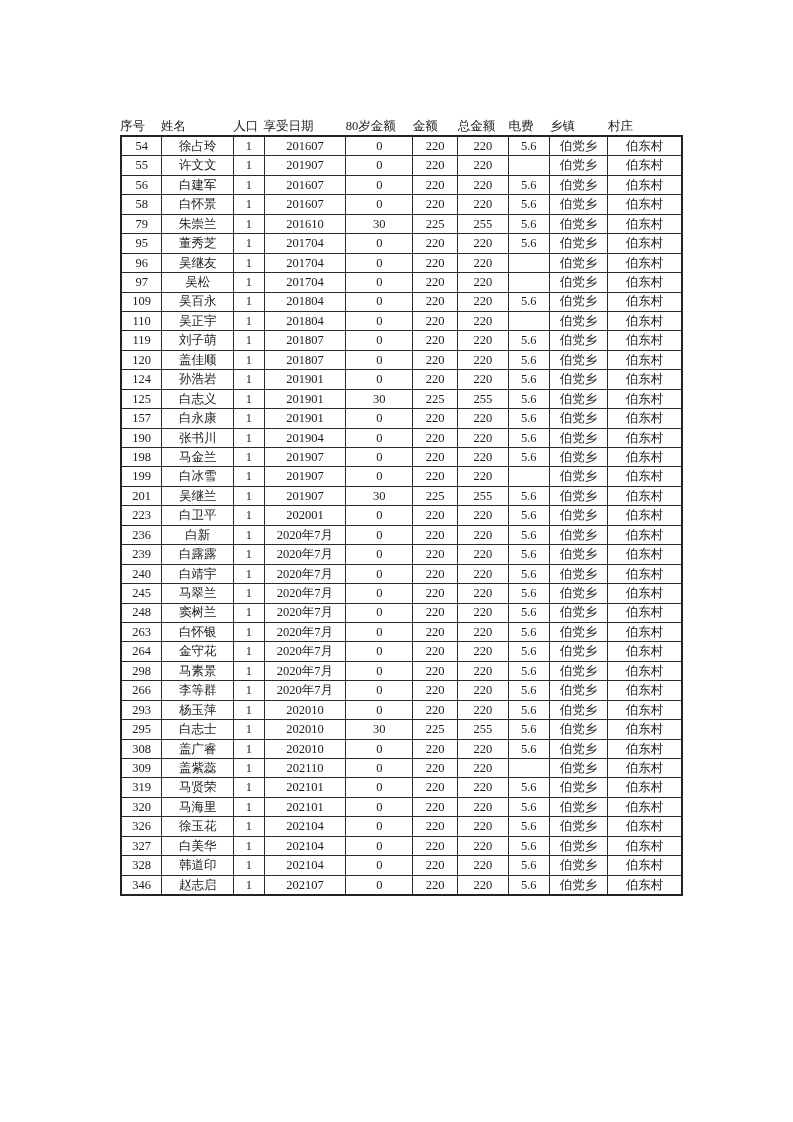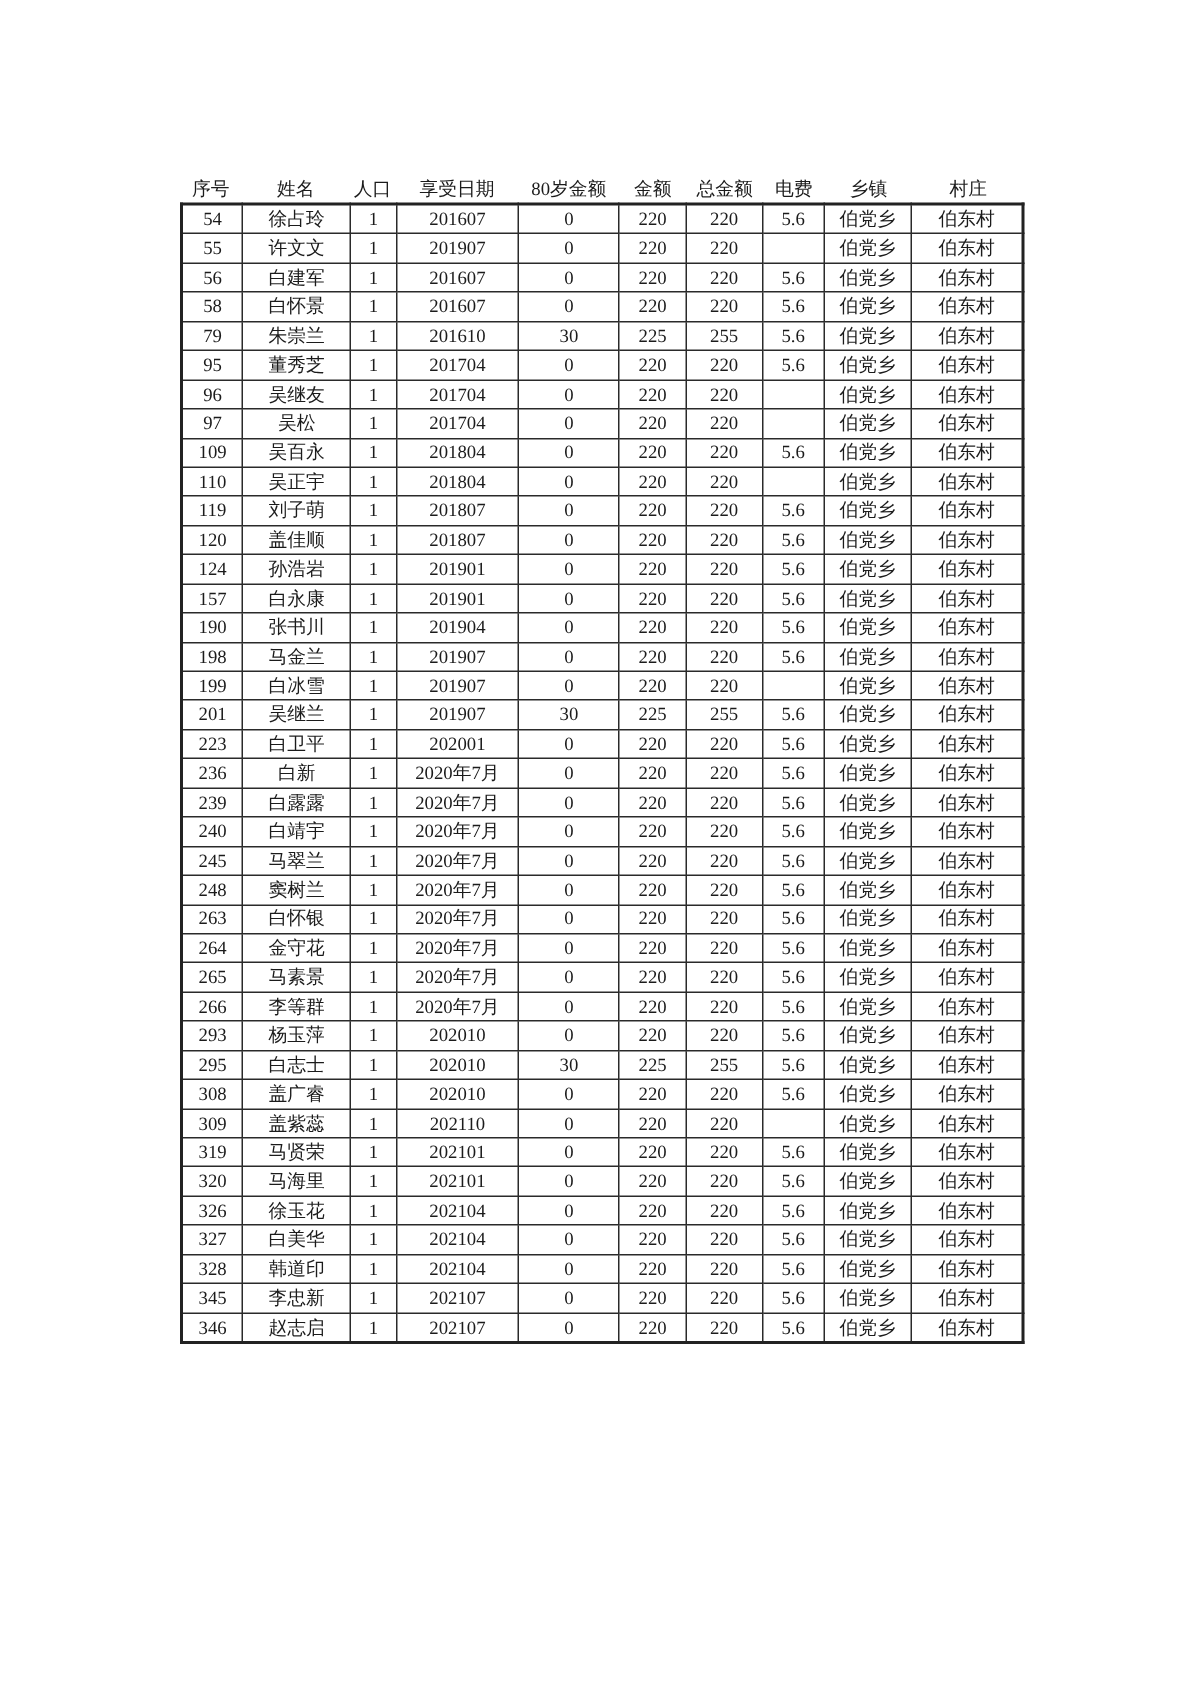--- a/index.html
+++ b/index.html
@@ -20,21 +20,21 @@
     top: 118px;
     width: 563px;
   }
   .hdr-row {
     display: flex;
     width: 100%;
     height: 17px;
     align-items: center;
   }
   .hdr-cell {
-    text-align: center;
+    text-align: left;
     font-size: 12.5px;
     line-height: 17px;
     white-space: nowrap;
     overflow: visible;
   }
   table.grid {
     border-collapse: collapse;
     width: 100%;
     table-layout: fixed;
     border: 2px solid #222222;
@@ -257,20 +257,32 @@
       <td>1</td>
       <td>201901</td>
       <td>0</td>
       <td>220</td>
       <td>220</td>
       <td>5.6</td>
       <td>伯党乡</td>
       <td>伯东村</td>
     </tr>
 
+    <tr>
+      <td>125</td>
+      <td>白志义</td>
+      <td>1</td>
+      <td>201901</td>
+      <td>30</td>
+      <td>225</td>
+      <td>255</td>
+      <td>5.6</td>
+      <td>伯党乡</td>
+      <td>伯东村</td>
+    </tr>
 
 
     <tr>
       <td>157</td>
       <td>白永康</td>
       <td>1</td>
       <td>201901</td>
       <td>0</td>
       <td>220</td>
       <td>220</td>
@@ -430,21 +442,21 @@
       <td>2020年7月</td>
       <td>0</td>
       <td>220</td>
       <td>220</td>
       <td>5.6</td>
       <td>伯党乡</td>
       <td>伯东村</td>
     </tr>
 
     <tr>
-      <td>265</td>
+      <td>298</td>
       <td>马素景</td>
       <td>1</td>
       <td>2020年7月</td>
       <td>0</td>
       <td>220</td>
       <td>220</td>
       <td>5.6</td>
       <td>伯党乡</td>
       <td>伯东村</td>
     </tr>
@@ -574,32 +586,20 @@
       <td>1</td>
       <td>202104</td>
       <td>0</td>
       <td>220</td>
       <td>220</td>
       <td>5.6</td>
       <td>伯党乡</td>
       <td>伯东村</td>
     </tr>
 
-    <tr>
-      <td>345</td>
-      <td>李忠新</td>
-      <td>1</td>
-      <td>202107</td>
-      <td>0</td>
-      <td>220</td>
-      <td>220</td>
-      <td>5.6</td>
-      <td>伯党乡</td>
-      <td>伯东村</td>
-    </tr>
 
     <tr>
       <td>346</td>
       <td>赵志启</td>
       <td>1</td>
       <td>202107</td>
       <td>0</td>
       <td>220</td>
       <td>220</td>
       <td>5.6</td>

